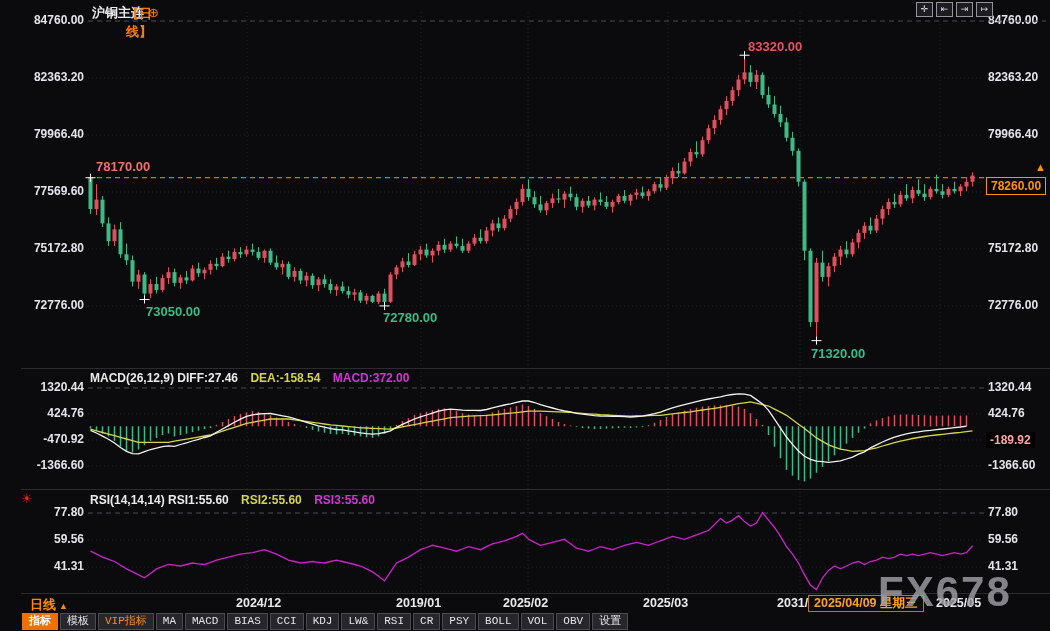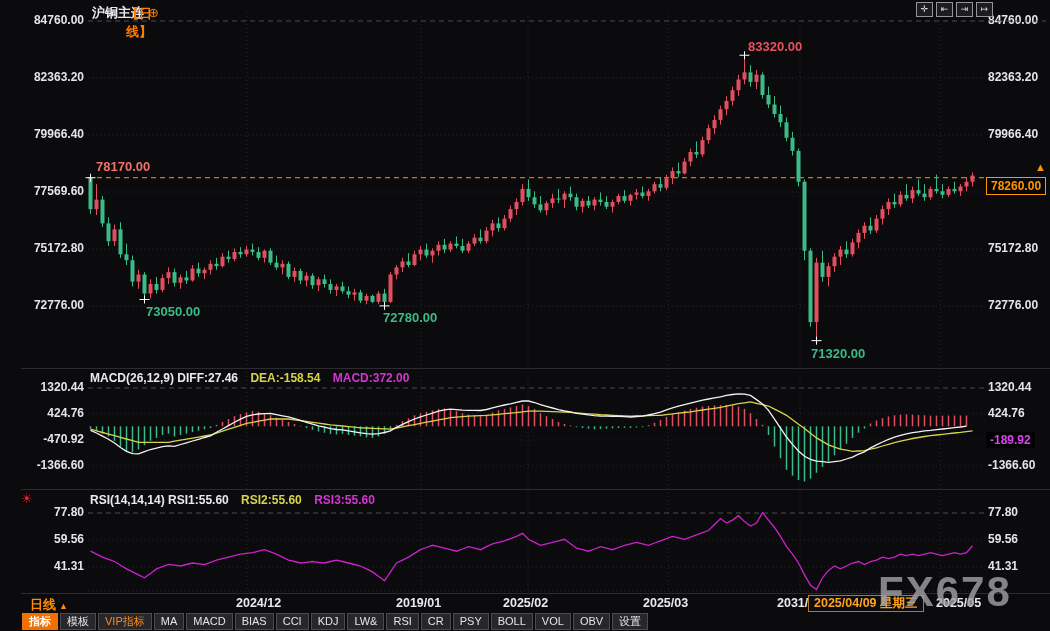--- a/index.html
+++ b/index.html
@@ -25,37 +25,37 @@
   .axis-label.right{left:988px;}
   .axis-label.left{left:20px;width:64px;text-align:right;}
   
   .ind-row{position:absolute;left:90px;font-size:12px;font-weight:bold;z-index:3;white-space:nowrap;}
   .ind-row .w{color:#eaeaee;} .ind-row .y{color:#d6d44a;margin-left:9px;} .ind-row .m{color:#d435d4;margin-left:9px;}
   
   .ann{position:absolute;font-size:13px;font-weight:bold;z-index:3;white-space:nowrap;}
   .ann.ref{color:#f0706a;} .ann.up{color:#e8515e;} .ann.down{color:#3bbb87;}
   .price-box{position:absolute;left:986px;top:177px;border:1px solid #ff9500;color:#ff9500;
              background:#070709;font-size:12px;font-weight:bold;padding:1px 4px;z-index:4;}
-  .macd-box{position:absolute;left:986px;top:432px;color:#d946ef;background:#020203;
+  .macd-box{position:absolute;left:986px;top:432px;color:#fca5a5;background:#020203;
             font-size:12px;font-weight:bold;padding:1px 4px;z-index:4;}
   .alert-arrow{position:absolute;left:1035px;top:161px;color:#ff9500;font-size:11px;z-index:4;}
   .record{position:absolute;left:21px;top:491px;color:#e02525;font-size:13px;z-index:4;}
   .watermark{position:absolute;left:878px;top:568px;font-size:42px;font-weight:bold;color:#a2a2a8;
              opacity:.8;letter-spacing:2px;z-index:6;pointer-events:none;}
   
   .date-row{position:absolute;left:0;top:595px;width:1050px;height:17px;z-index:5;}
   .period{position:absolute;left:30px;top:1px;color:#ff8c00;font-weight:bold;font-size:13px;cursor:pointer;}
   .period .arr{font-size:9px;margin-left:3px;}
   .date-label{position:absolute;top:1px;font-size:12.5px;font-weight:bold;color:#eaeaee;white-space:nowrap;}
   .date-box{position:absolute;left:808px;top:0;height:15px;line-height:15px;border:1px solid #b5791f;
             background:#0d0d0f;color:#ffa21e;font-size:12.5px;font-weight:bold;padding:0 5px;z-index:7;white-space:nowrap;}
   .toolbar{position:absolute;left:22px;top:613px;height:18px;display:flex;gap:2px;z-index:5;}
   .tb-btn{height:15px;line-height:15px;padding:0 6px;background:#27272b;border:1px solid #4a4a50;
           color:#e4e4e8;font-size:11px;cursor:pointer;white-space:nowrap;
-          font-family:Liberation Sans, sans-serif;text-align:center;}
+          font-family:Liberation Mono, monospace;text-align:center;}
   .tb-btn.active{background:#f07000;border-color:#f07000;color:#fff;font-weight:bold;}
   .tb-btn.vip{color:#ff8c1a;}
   svg#chart-svg{position:absolute;left:0;top:0;z-index:2;}
 </style>
 </head>
 <body>
 
 <div id="app">
 
 

